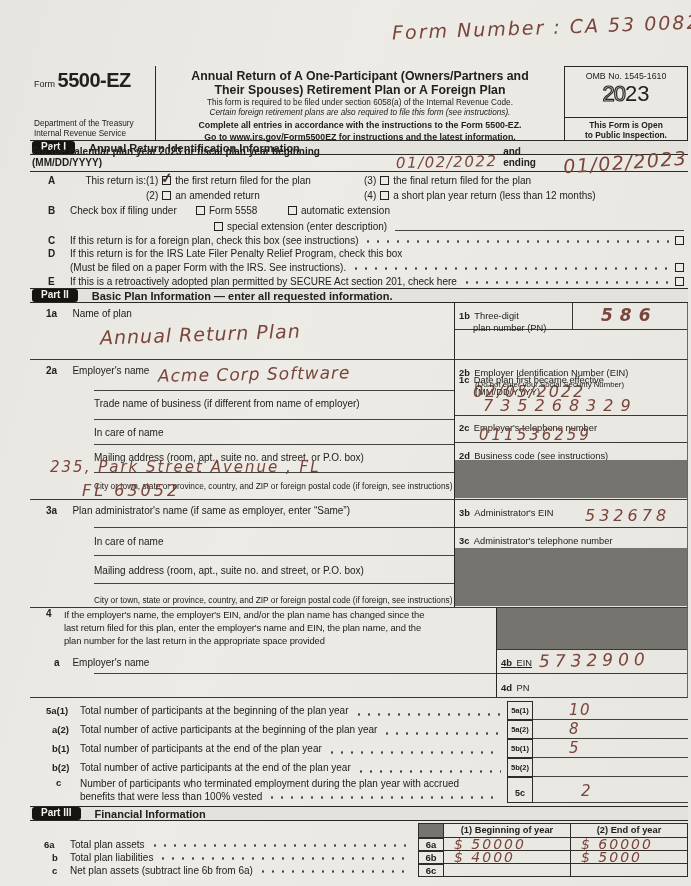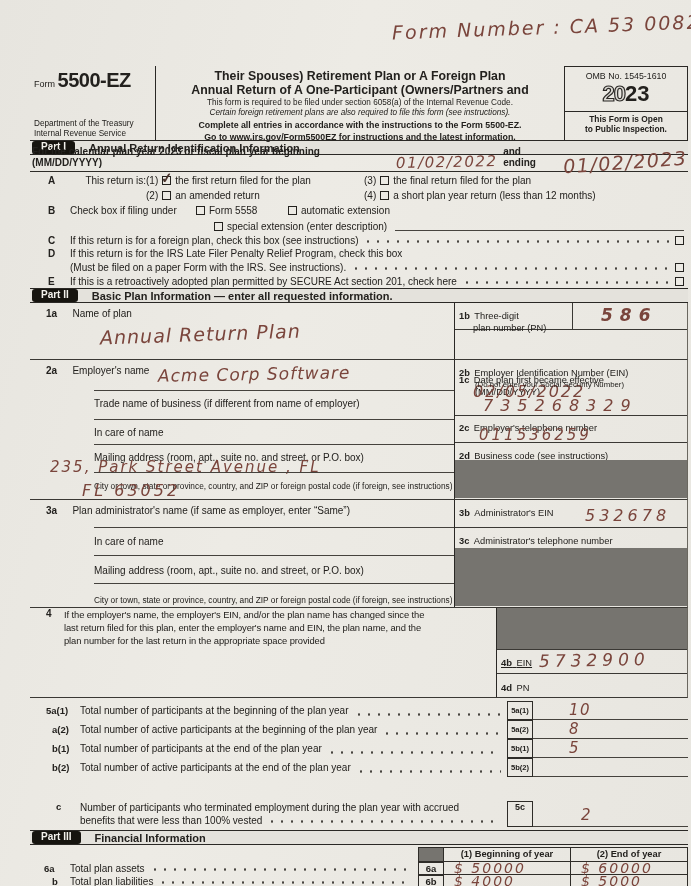--- a/index.html
+++ b/index.html
@@ -24,21 +24,21 @@
   .hdr-left { width:126px; border-right:1.2px solid #2a2825; padding:3px 4px 2px 4px; display:flex; flex-direction:column; justify-content:space-between; }
   .hdr-form { font-size:9px; }
   .hdr-form .num { font-size:20px; font-weight:bold; letter-spacing:-0.5px; }
   .hdr-dept { font-size:8.2px; line-height:9.5px; }
   .hdr-mid { flex:1; text-align:center; padding-top:3px; }
   .t1 { font-size:12.3px; font-weight:bold; line-height:14px; }
   .req { font-size:8.2px; line-height:9.3px; margin-top:1px; }
   .inst { font-size:8.8px; font-weight:bold; line-height:10.5px; margin-top:2px; }
   .hdr-right { width:124px; border:1.2px solid #2a2825; border-bottom:none; display:flex; flex-direction:column; }
   .omb { font-size:8.8px; text-align:center; padding:4px 0 2px 0; }
-  .year { text-align:center; font-size:22px; font-weight:bold; line-height:22px; border-bottom:1px solid #2a2825; padding-bottom:6px; }
+  .year { text-align:center; font-size:22px; font-weight:normal; line-height:22px; border-bottom:1px solid #2a2825; padding-bottom:12px; }
   .y20 { color:#dddbd5; -webkit-text-stroke:1.2px #2b2926; letter-spacing:-1px; }
   .open { font-size:8.4px; font-weight:bold; text-align:center; line-height:9.5px; padding:3px 0; }
 
   
   .pbar { height:15px; display:flex; align-items:center; gap:14px; padding-left:2px;
           border-top:1.6px solid #2a2825; border-bottom:1px solid #2a2825; background:#e4e2dc; }
   .chip { background:#16140f; color:#f3f1ec; font-weight:bold; font-size:10px; line-height:12px; padding:0 9px 1px 9px; border-radius:3px; }
   .ptitle { font-weight:bold; font-size:11px; }
 
   
@@ -111,22 +111,22 @@
         <div class="hdr-form">
           <span>Form</span>
           <span class="num">5500-EZ</span>
         </div>
         <div class="hdr-dept">
           <div>Department of the Treasury</div>
           <div>Internal Revenue Service</div>
         </div>
       </div>
       <div class="hdr-mid">
+        <div class="t1">Annual Return of A One-Participant (Owners/Partners and</div>
         <div class="t1">Their Spouses) Retirement Plan or A Foreign Plan</div>
-        <div class="t1">Annual Return of A One-Participant (Owners/Partners and</div>
         <div class="req">This form is required to be filed under section 6058(a) of the Internal Revenue Code.</div>
         <div class="req it">Certain foreign retirement plans are also required to file this form (see instructions).</div>
         <div class="inst">Complete all entries in accordance with the instructions to the Form 5500-EZ.</div>
         <div class="inst">Go to www.irs.gov/Form5500EZ for instructions and the latest information.</div>
       </div>
       <div class="hdr-right">
         <div class="omb">OMB No. 1545-1610</div>
         <div class="year">
           <span class="y20">20</span><span>23</span>
         </div>
@@ -337,20 +337,25 @@
     <div class="sec" style="height:90px;">
       <div class="lft" style="width:467px;">
         <div class="frow" style="height:41px; display:flex;">
           <span class="numb" style="width:18px;">4</span>
           <span style="font-size:9.4px; line-height:13px; flex:1; letter-spacing:-0.1px;">
             <span>If the employer's name, the employer's EIN, and/or the plan name has changed since the</span><br>
             <span>last return filed for this plan, enter the employer's name and EIN, the plan name, and the</span><br>
             <span>plan number for the last return in the appropriate space provided</span>
           </span>
         </div>
+        <div class="frow" style="height:25px; padding-top:3px;">
+          <span class="numb" style="margin-left:24px; width:14px;">a</span>
+          <span class="flab">Employer's name</span>
+          <span class="uline"></span>
+        </div>
       </div>
       <div class="rgt">
         <div class="shade" style="height:41px;"></div>
         <div class="rrow" style="height:25px; border-top:1px solid #3a3834; padding:2px 0 0 4px;text-decoration:underline;">
           <span class="b" style="font-size:9.5px;">4b</span>
           <span class="slab">EIN</span>
           <span class="handval" style="left:42px; top:0px; font-size:17px; letter-spacing:5px; transform:rotate(-1deg);">5732900</span>
         </div>
         <div style="height:24px; padding:3px 0 0 4px;">
           <span class="b" style="font-size:9.5px;">4d</span>
@@ -400,21 +405,21 @@
         <div style="flex:1; display:flex;">
           <span class="p5num" style="padding-left:10px; padding-bottom:1px;">c</span>
           <div style="font-size:10px; line-height:13px; flex:1; display:flex; flex-direction:column;">
             <span>Number of participants who terminated employment during the plan year with accrued</span>
             <span style="display:flex;">
                 <span>benefits that were less than 100% vested</span>
                 <span class="leader"></span>
               </span>
           </div>
         </div>
-        <span class="p5box" style="height:26px; align-items:flex-end; padding-bottom:14px; font-size:9px;margin-top:24px;">5c</span>
+        <span class="p5box" style="height:26px; align-items:flex-end; padding-bottom:4px; font-size:9px;">5c</span>
         <span class="p5val" style="height:26px;">
             <span class="hand" style="left:48px; bottom:2px;">2</span>
           </span>
       </div>
     </div>
 
     <div class="pbar" style="margin-top:3px;">
       <span class="chip">Part III</span>
       <span class="ptitle">Financial Information</span>
     </div>

